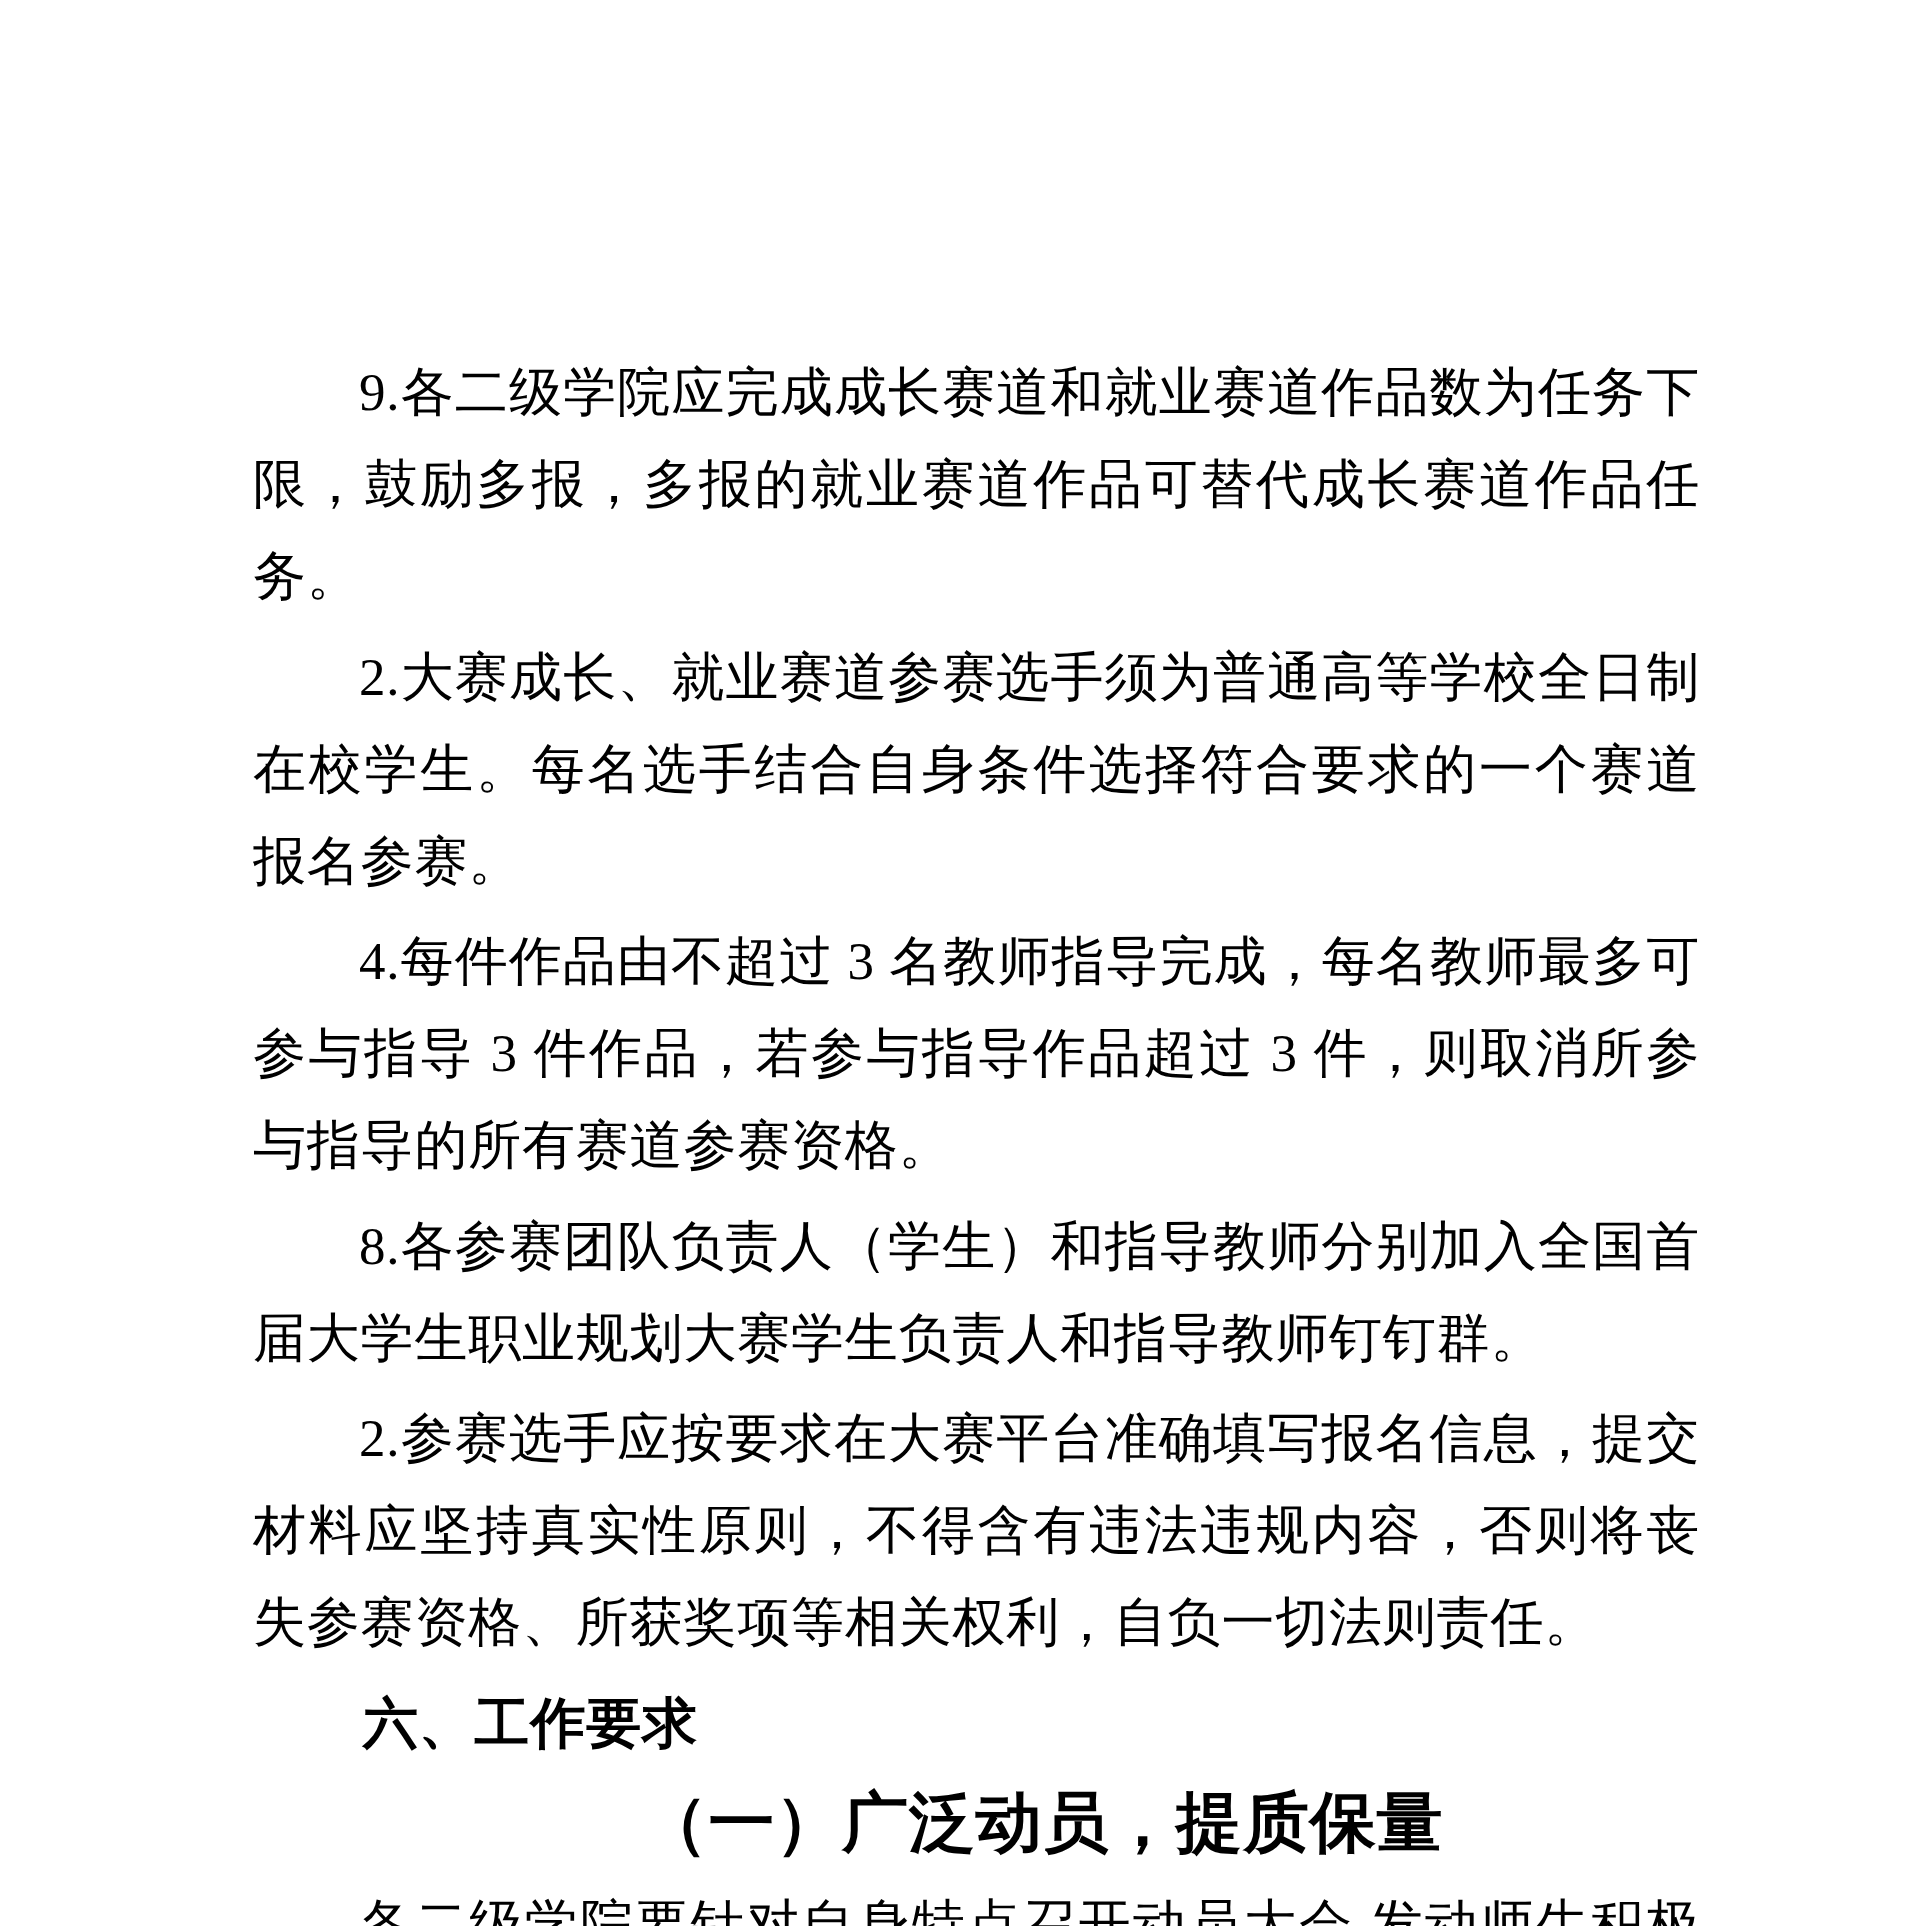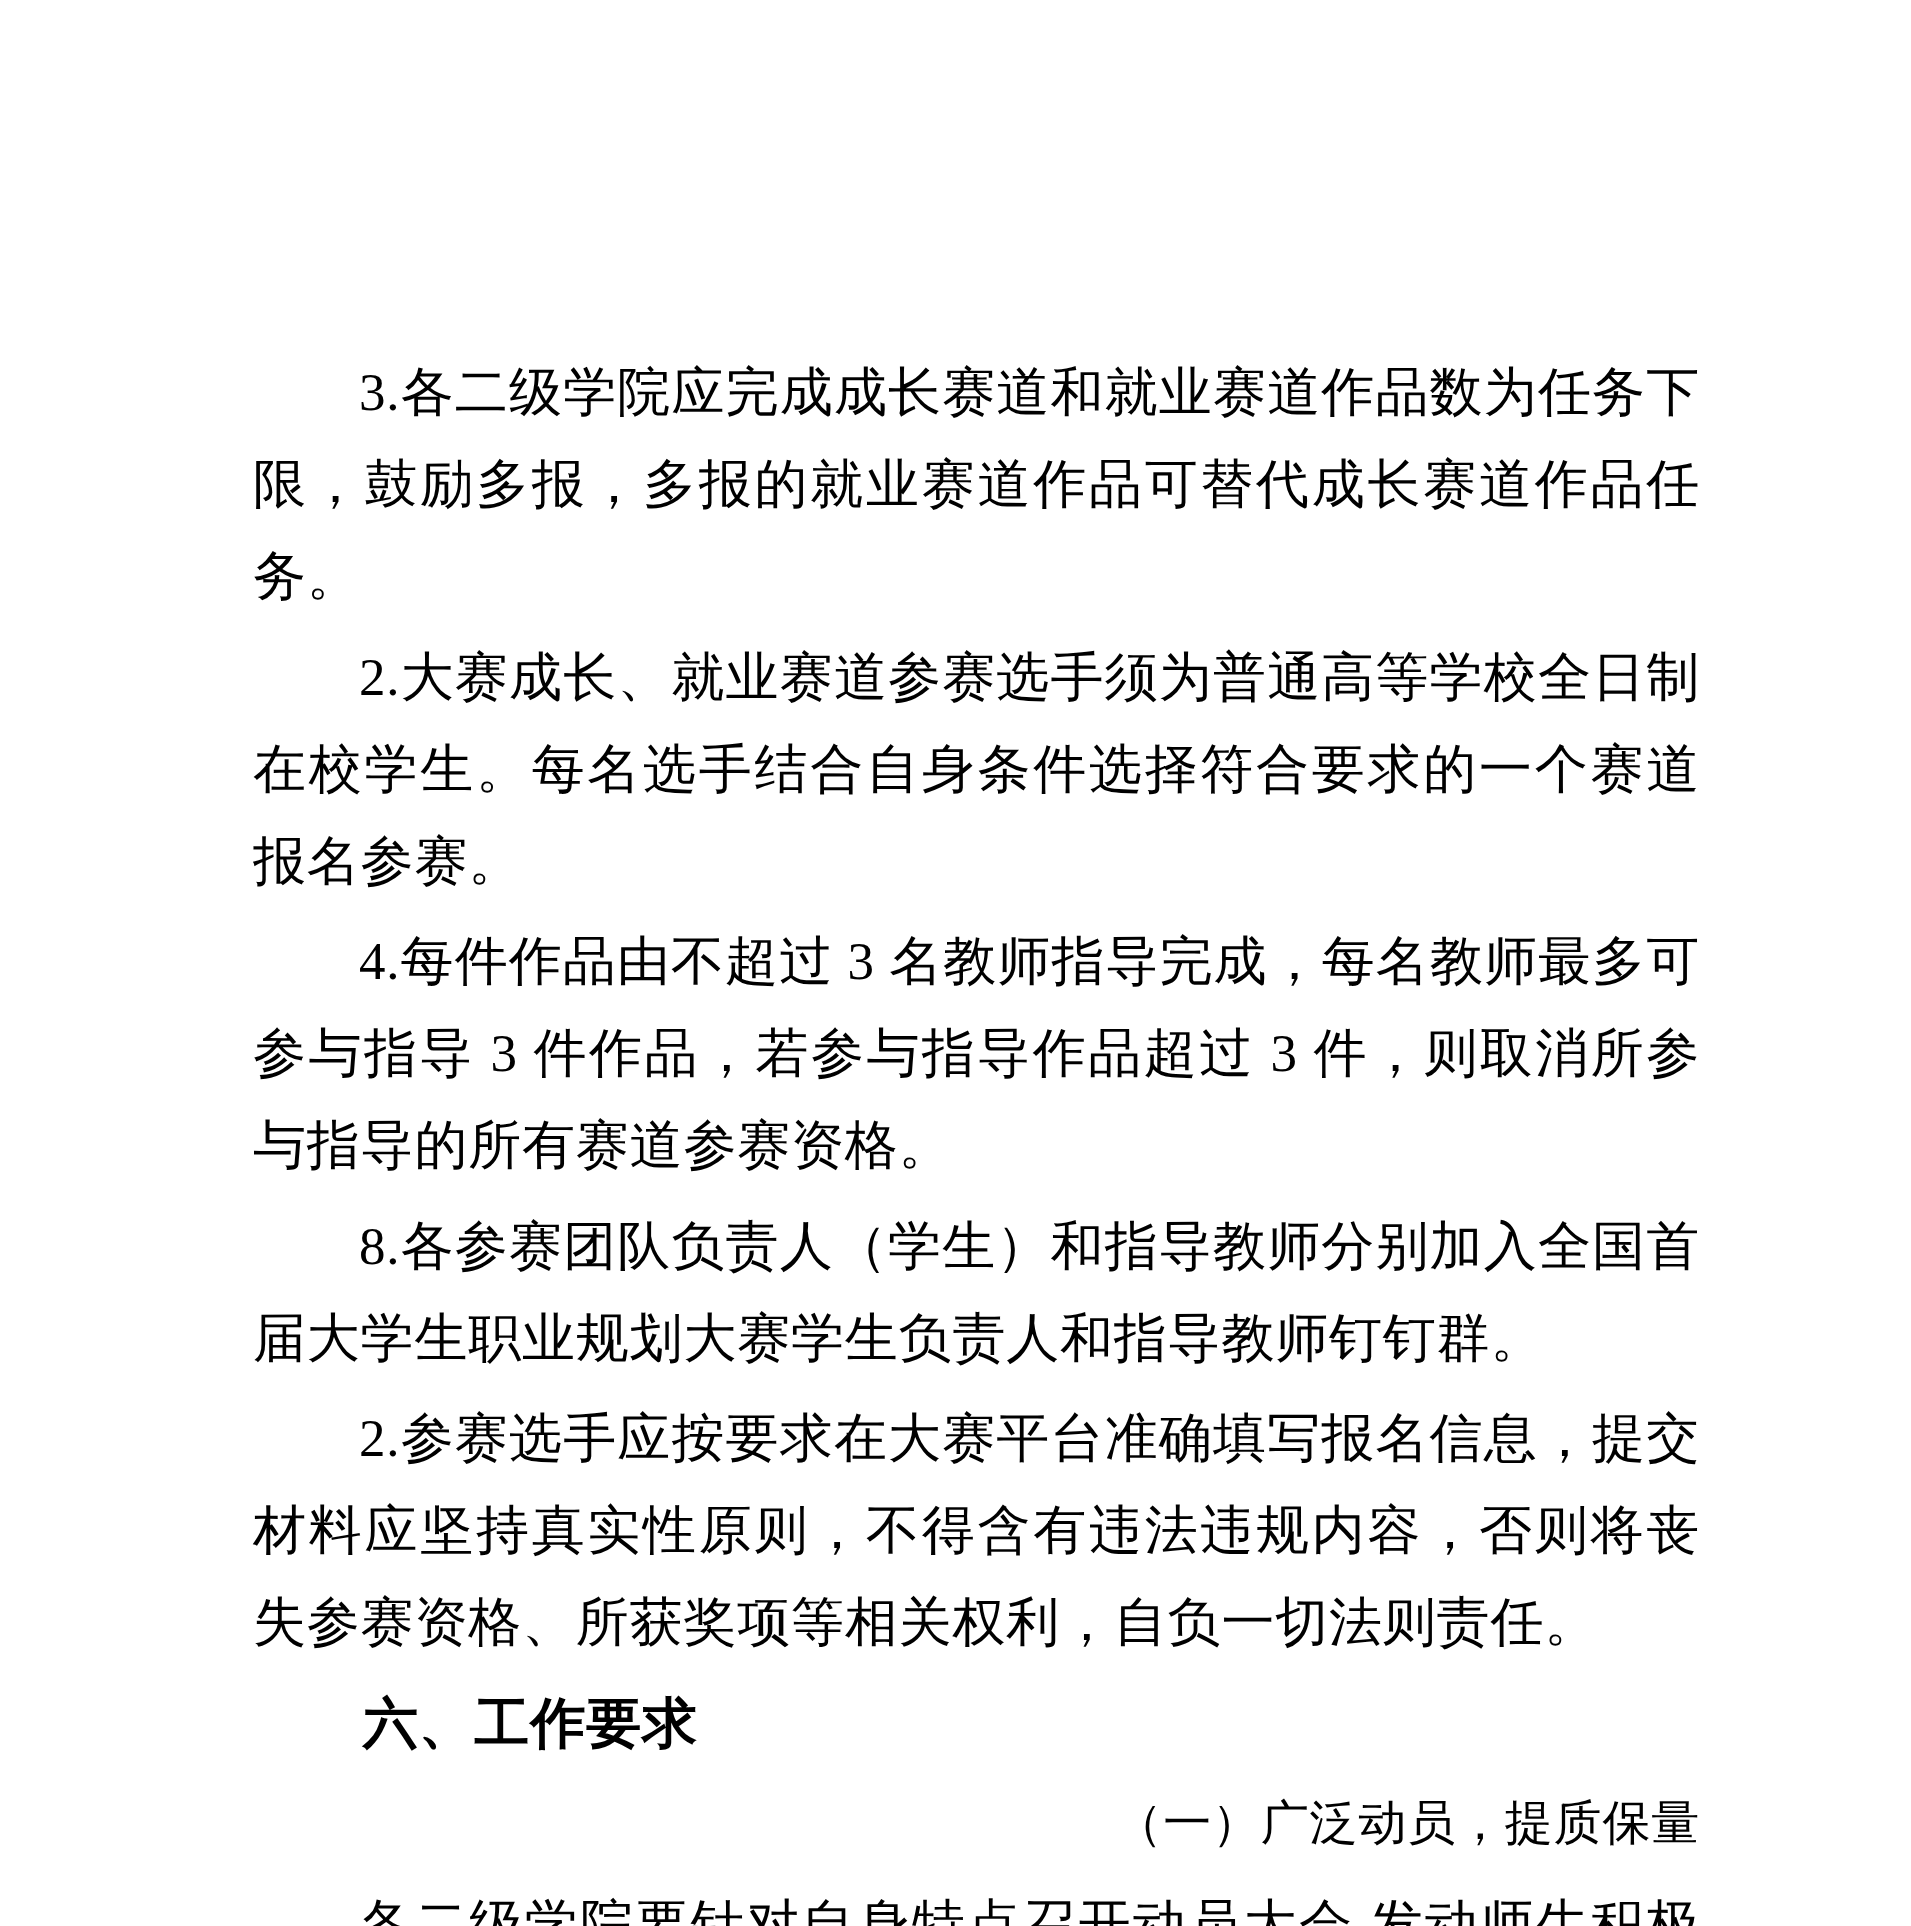--- a/index.html
+++ b/index.html
@@ -33,32 +33,32 @@
     word-break: break-all;
   }
   .para.h1 {
     font-family: Liberation Sans, sans-serif;
     font-weight: bold;
     font-size: 55px;
     text-align: left;
     margin-top: 3.1px;
   }
   .para.h2 {
-    font-weight: normal;
-    font-size: 48px;
-    text-align: right;
+    font-weight: bold;
+    font-size: 66px;
+    text-align: center;
     margin-top: 1.5px;
   }
 </style>
 </head>
 <body>
 
 <div class="page">
   <div class="content">
-    <p class="para">3.各二级学院应完成成长赛道和就业赛道作品数为任务下限，鼓励多报，多报的就业赛道作品可替代成长赛道作品任务。</p>
+    <p class="para">9.各二级学院应完成成长赛道和就业赛道作品数为任务下限，鼓励多报，多报的就业赛道作品可替代成长赛道作品任务。</p>
     <p class="para">2.大赛成长、就业赛道参赛选手须为普通高等学校全日制在校学生。每名选手结合自身条件选择符合要求的一个赛道报名参赛。</p>
     <p class="para">4.每件作品由不超过 3 名教师指导完成，每名教师最多可参与指导 3 件作品，若参与指导作品超过 3 件，则取消所参与指导的所有赛道参赛资格。</p>
     <p class="para">8.各参赛团队负责人（学生）和指导教师分别加入全国首届大学生职业规划大赛学生负责人和指导教师钉钉群。</p>
     <p class="para">2.参赛选手应按要求在大赛平台准确填写报名信息，提交材料应坚持真实性原则，不得含有违法违规内容，否则将丧失参赛资格、所获奖项等相关权利，自负一切法则责任。</p>
     <p class="para h1">六、工作要求</p>
     <p class="para h2">（一）广泛动员，提质保量</p>
     <p class="para">各二级学院要针对自身特点召开动员大会,发动师生积极报名参赛，拓宽渠道，扩大和提升大赛的参与面和影响力，既要完成参赛作品数量最低要求，更要提高项目质量。</p>
 
   </div>
 

